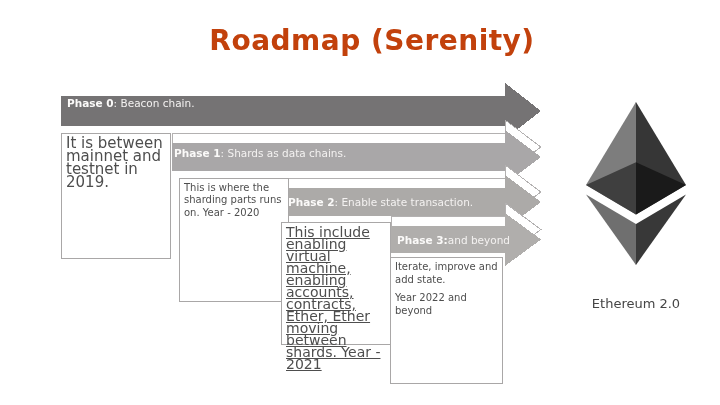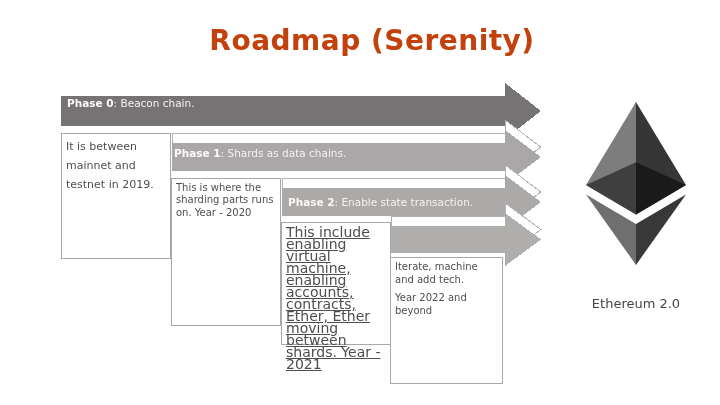--- a/index.html
+++ b/index.html
@@ -16,22 +16,22 @@
     position:absolute;display:flex;align-items:center;
     color:#f4f2f1;font-size:10.5px;white-space:nowrap;padding-left:6px;box-sizing:border-box;
   }
   .bar-label b{font-weight:bold;color:#fbfaf9;}
   .note-box{
     position:absolute;background:#ffffff;border:1px solid #a9a7a7;box-sizing:border-box;
     color:#4e4e4e;padding:3px 4px;
   }
   .note-box p{margin:0 0 6px 0;}
   .note-box p:last-child{margin-bottom:0;}
-  .nb1{left:61px;top:133px;width:110px;height:126px;font-size:11px;line-height:19px;}
-  .nb2{left:171px;top:178px;width:110px;height:148px;font-size:10px;line-height:12.4px;}
+  .nb1{left:61px;top:133px;width:110px;height:126px;font-size:15px;line-height:13px;}
+  .nb2{left:179px;top:178px;width:110px;height:124px;font-size:10px;line-height:12.4px;}
   .nb3{left:281px;top:222px;width:110px;height:123px;font-size:14px;line-height:12px;text-decoration:underline;}
   .nb4{left:390px;top:257px;width:113px;height:127px;font-size:10px;line-height:12.6px;}
   .lbl0{left:61px;top:96px;height:14px;}
   .lbl1{left:168px;top:143px;height:20px;}
   .lbl2{left:282px;top:188px;height:28px;}
   .lbl3{left:391px;top:226px;height:27px;}
   .eth-logo{position:absolute;left:586px;top:102px;width:100px;height:163px;}
   .eth-caption{
     position:absolute;left:576px;top:296px;width:120px;text-align:center;
     font-size:13px;color:#454545;
@@ -63,32 +63,36 @@
       <span>: Beacon chain.</span>
   </div>
   <div class="bar-label lbl1">
     <b>Phase 1</b>
       <span>: Shards as data chains.</span>
   </div>
   <div class="bar-label lbl2">
     <b>Phase 2</b>
       <span>: Enable state transaction.</span>
   </div>
+  <div class="bar-label lbl3">
+    <b>Phase 3:</b>
+      <span> and beyond</span>
+  </div>
 
   <div class="note-box nb1">
     <p>It is between mainnet and testnet in 2019.</p>
   </div>
   <div class="note-box nb2">
     <p>This is where the sharding parts runs on. Year - 2020</p>
   </div>
   <div class="note-box nb3">
     <p>This include enabling virtual machine, enabling accounts, contracts, Ether, Ether moving between shards. Year - 2021</p>
   </div>
   <div class="note-box nb4">
-    <p>Iterate, machine and add tech.</p>
+    <p>Iterate, improve and add state.</p>
     <p>Year 2022 and beyond</p>
   </div>
 
   <svg class="eth-logo" viewBox="0 0 256 417" xmlns="http://www.w3.org/2000/svg">
     <polygon points="127.96,0 125.17,9.5 125.17,285.17 127.96,287.96 255.92,212.32" fill="#363636"></polygon>
     <polygon points="127.96,0 0,212.32 127.96,287.96 127.96,154.16" fill="#7d7d7d"></polygon>
     <polygon points="127.96,312.19 126.39,314.11 126.39,412.31 127.96,416.91 256,236.59" fill="#383838"></polygon>
     <polygon points="127.96,416.91 127.96,312.19 0,236.59" fill="#6f6f6f"></polygon>
     <polygon points="127.96,287.96 255.92,212.32 127.96,154.16" fill="#1a1a1a"></polygon>
     <polygon points="0,212.32 127.96,287.96 127.96,154.16" fill="#3f3f3f"></polygon>

